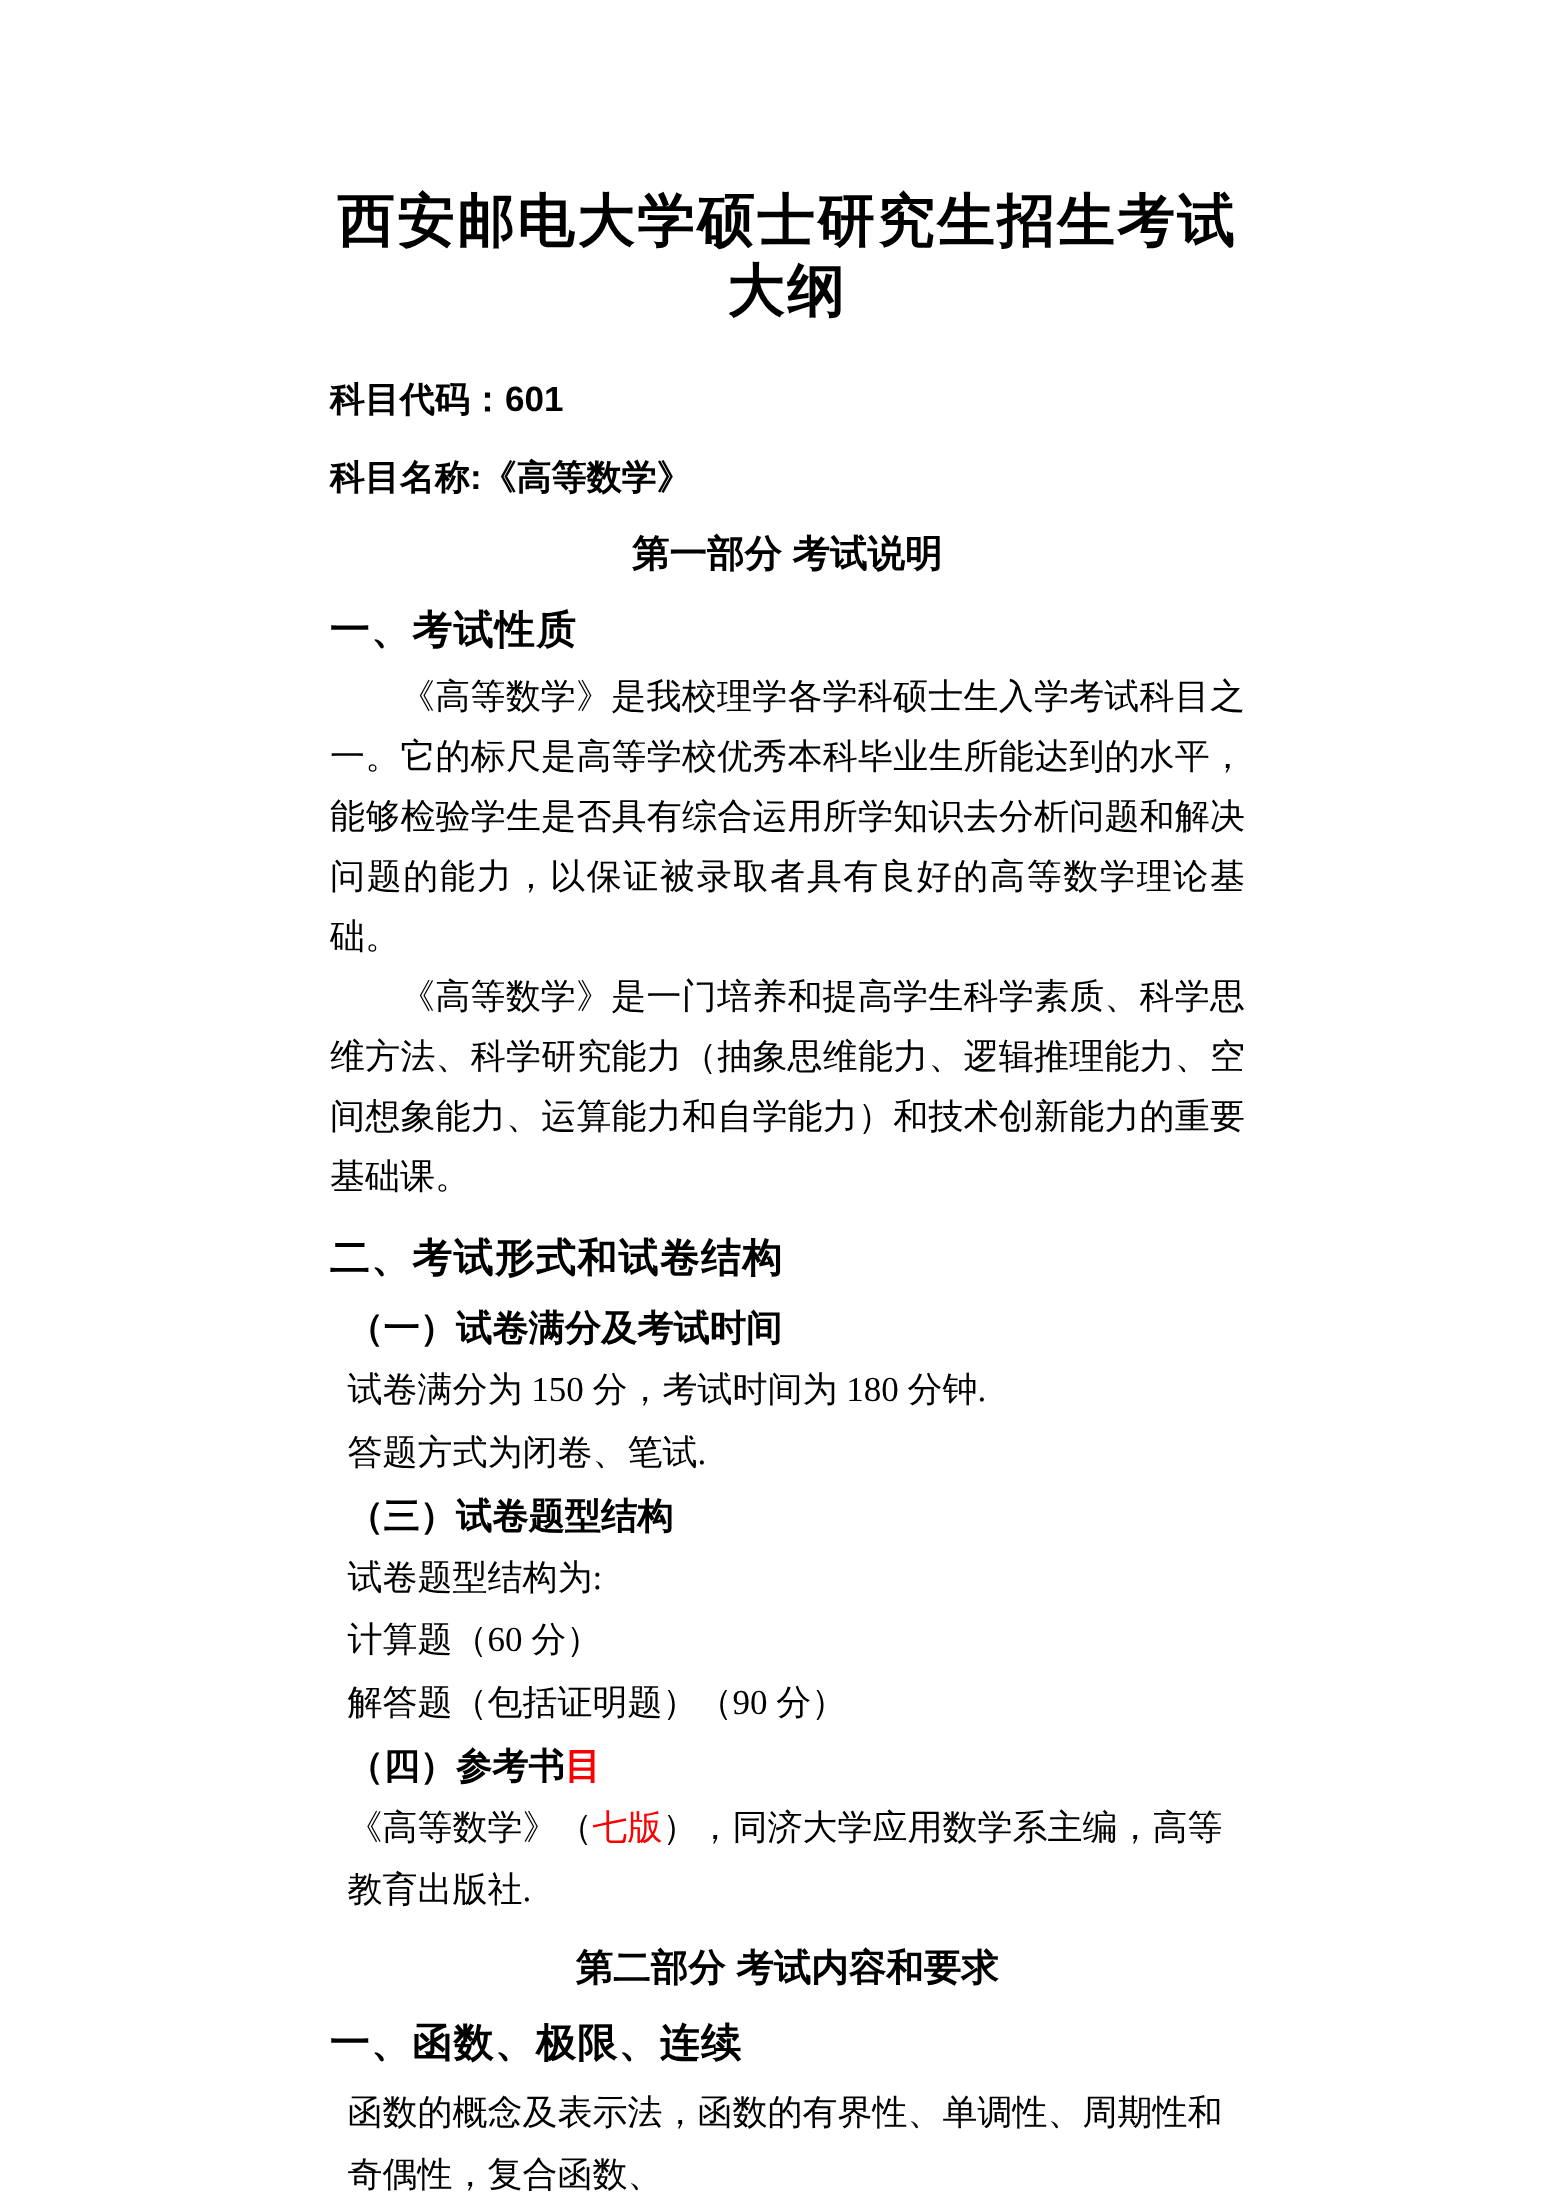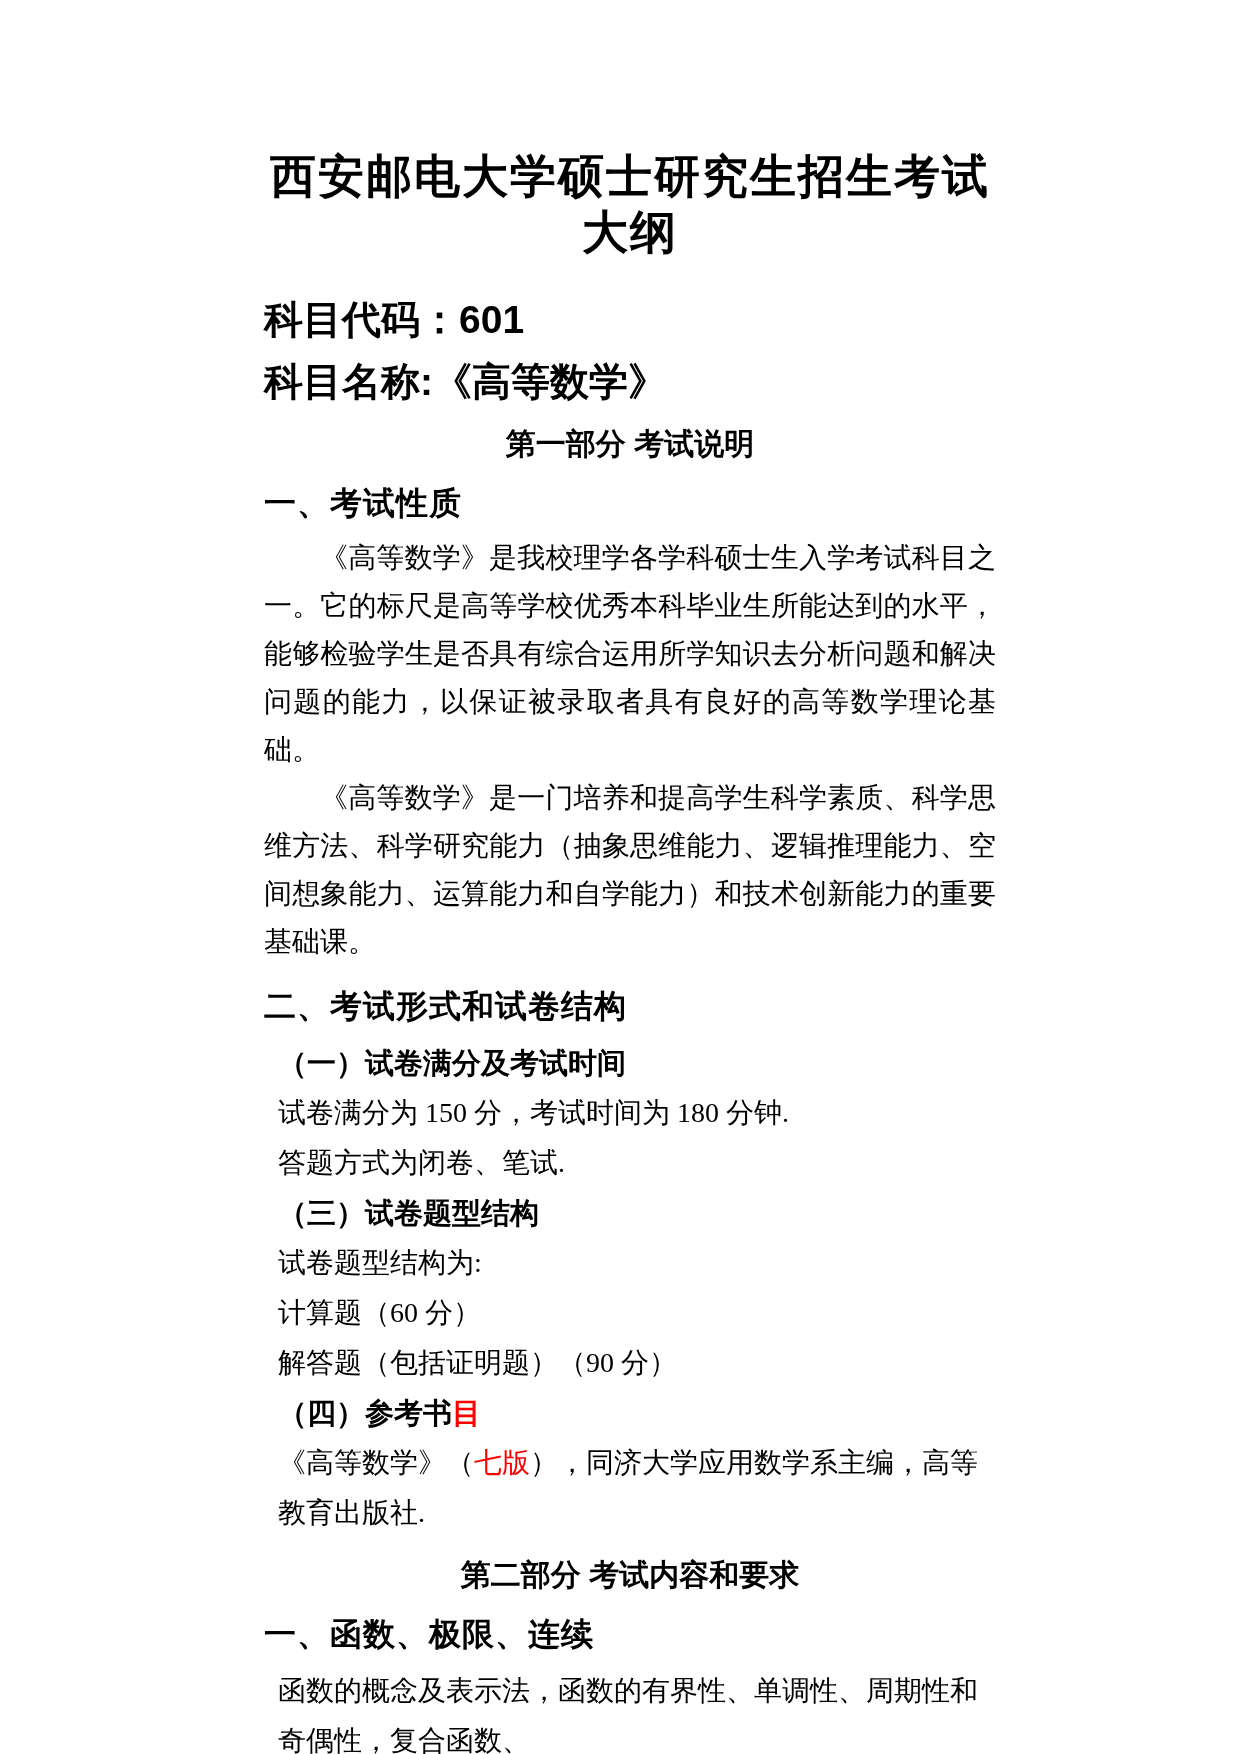--- a/index.html
+++ b/index.html
@@ -24,21 +24,21 @@
     font-family: "Liberation Sans", "DejaVu Sans", sans-serif;
     font-weight: bold;
     font-size: 46px;
     line-height: 56px;
     text-align: center;
     letter-spacing: 2px;
   }
   .meta-line {
     font-family: "Liberation Sans", "DejaVu Sans", sans-serif;
     font-weight: bold;
-    font-size: 39px;
+    font-size: 28px;
     line-height: 40px;
   }
   .meta-code { margin-top: 40px; }
   .meta-name { margin-top: 22px; }
   .part-heading {
     font-family: "Liberation Sans", "DejaVu Sans", sans-serif;
     font-weight: bold;
     font-size: 30px;
     line-height: 42px;
     text-align: center;

